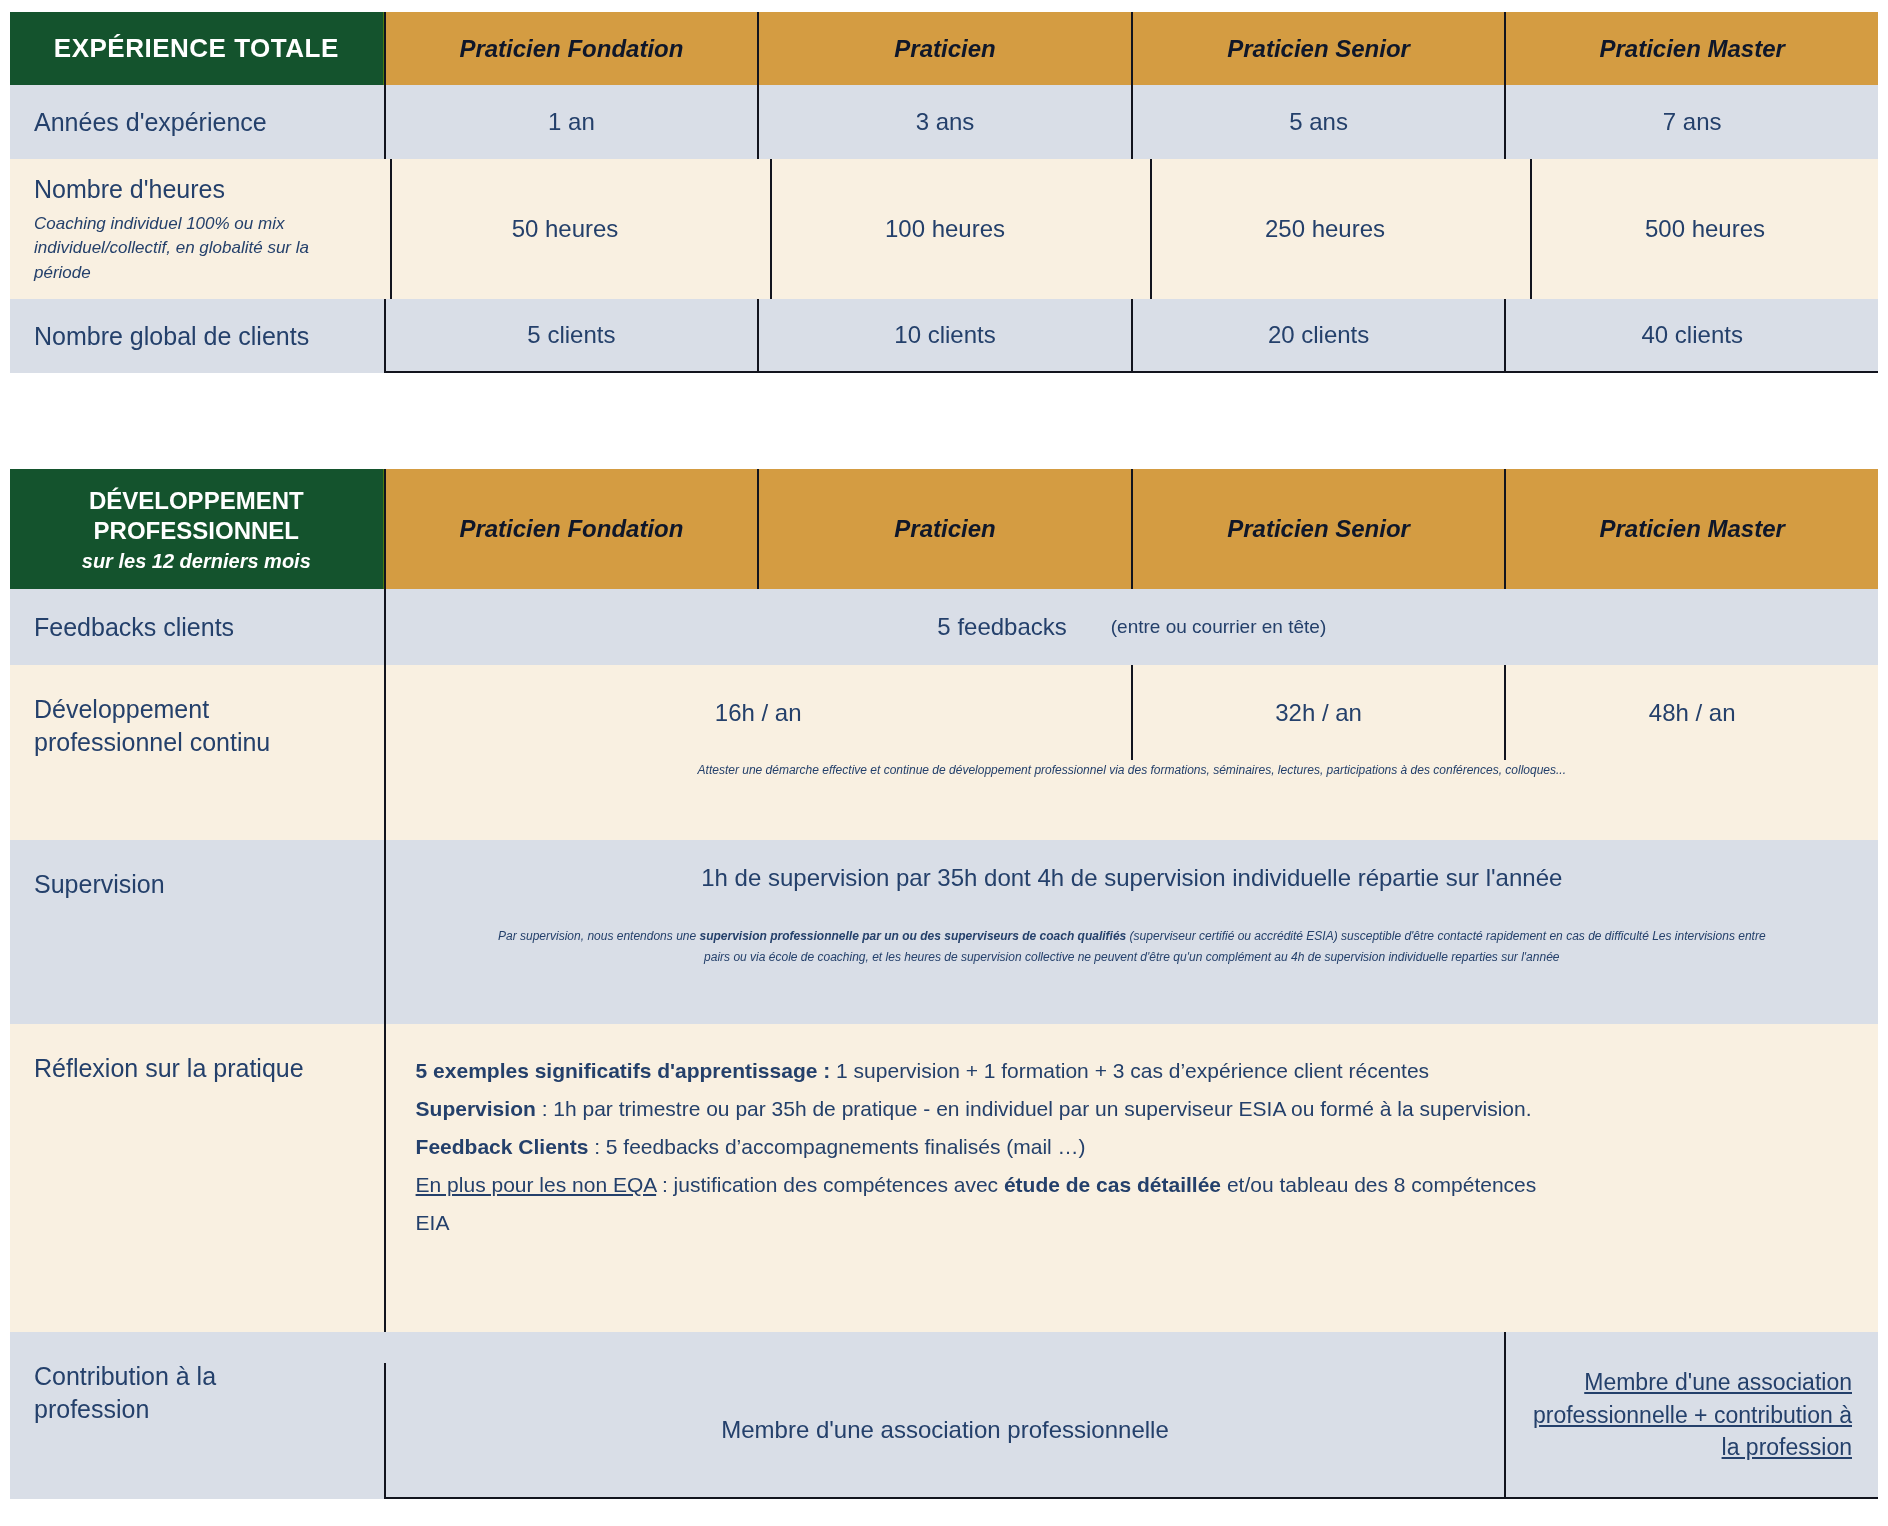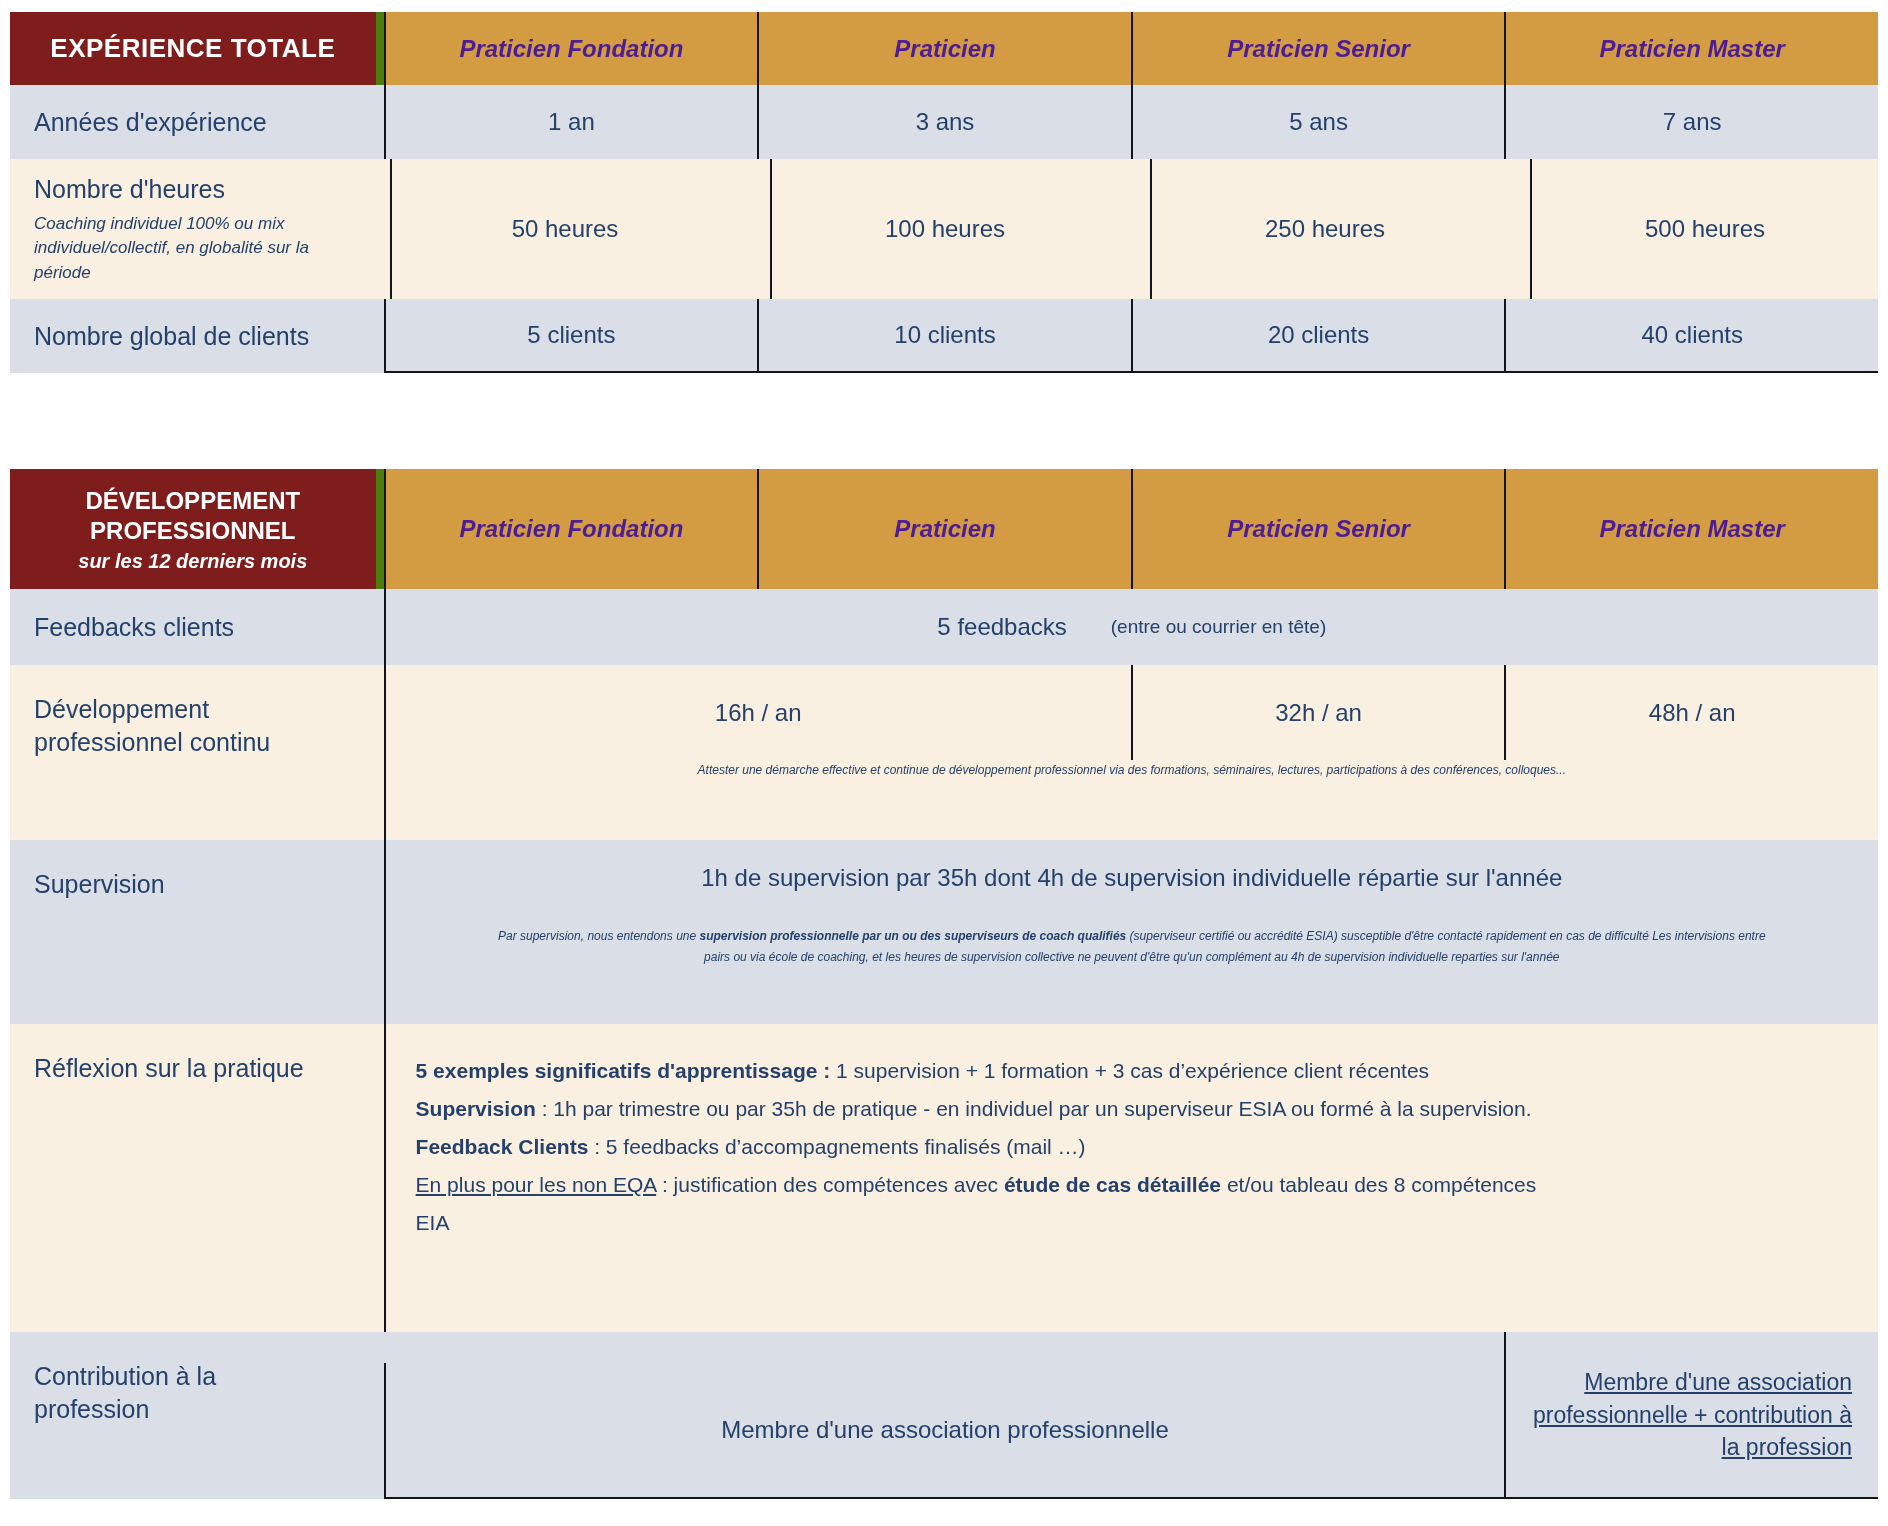--- a/index.html
+++ b/index.html
@@ -12,29 +12,29 @@
   .tbl { width:1868px; }
   .trow { display:grid; grid-template-columns:repeat(5,1fr); }
   .cell { box-sizing:border-box; }
 
   
   .dl { border-left:2px solid #12141e; }
   .bb { border-bottom:2px solid #12141e; }
 
   
   .t-navy {
-    background:#7f1d1d; color:#ffffff;
+    background:#14532d; color:#ffffff;
     display:flex; flex-direction:column; align-items:center; justify-content:center;
-    text-align:center; border-right:8px solid #4d7c0f;
+    text-align:center; border-right:1px solid #4d7c0f;
   }
   .t1-title { font-weight:bold; font-size:26px; letter-spacing:0.5px; }
   .t2-title { font-weight:bold; font-size:24px; line-height:1.28; white-space:pre-line; }
   .t2-sub   { font-weight:bold; font-style:italic; font-size:20px; margin-top:3px; }
   .t-gold {
-    background:#D49C42; color:#4c1d95;
+    background:#D49C42; color:#0f172a;
     font-weight:bold; font-style:italic; font-size:24px;
     display:flex; align-items:center; justify-content:center; text-align:center;
   }
 
   .bg-blue  { background:#D9DEE7; }
   .bg-cream { background:#F9F0E1; }
 
   .lbl {
     padding:14px 16px 14px 24px;
     display:flex; flex-direction:column; justify-content:center;

